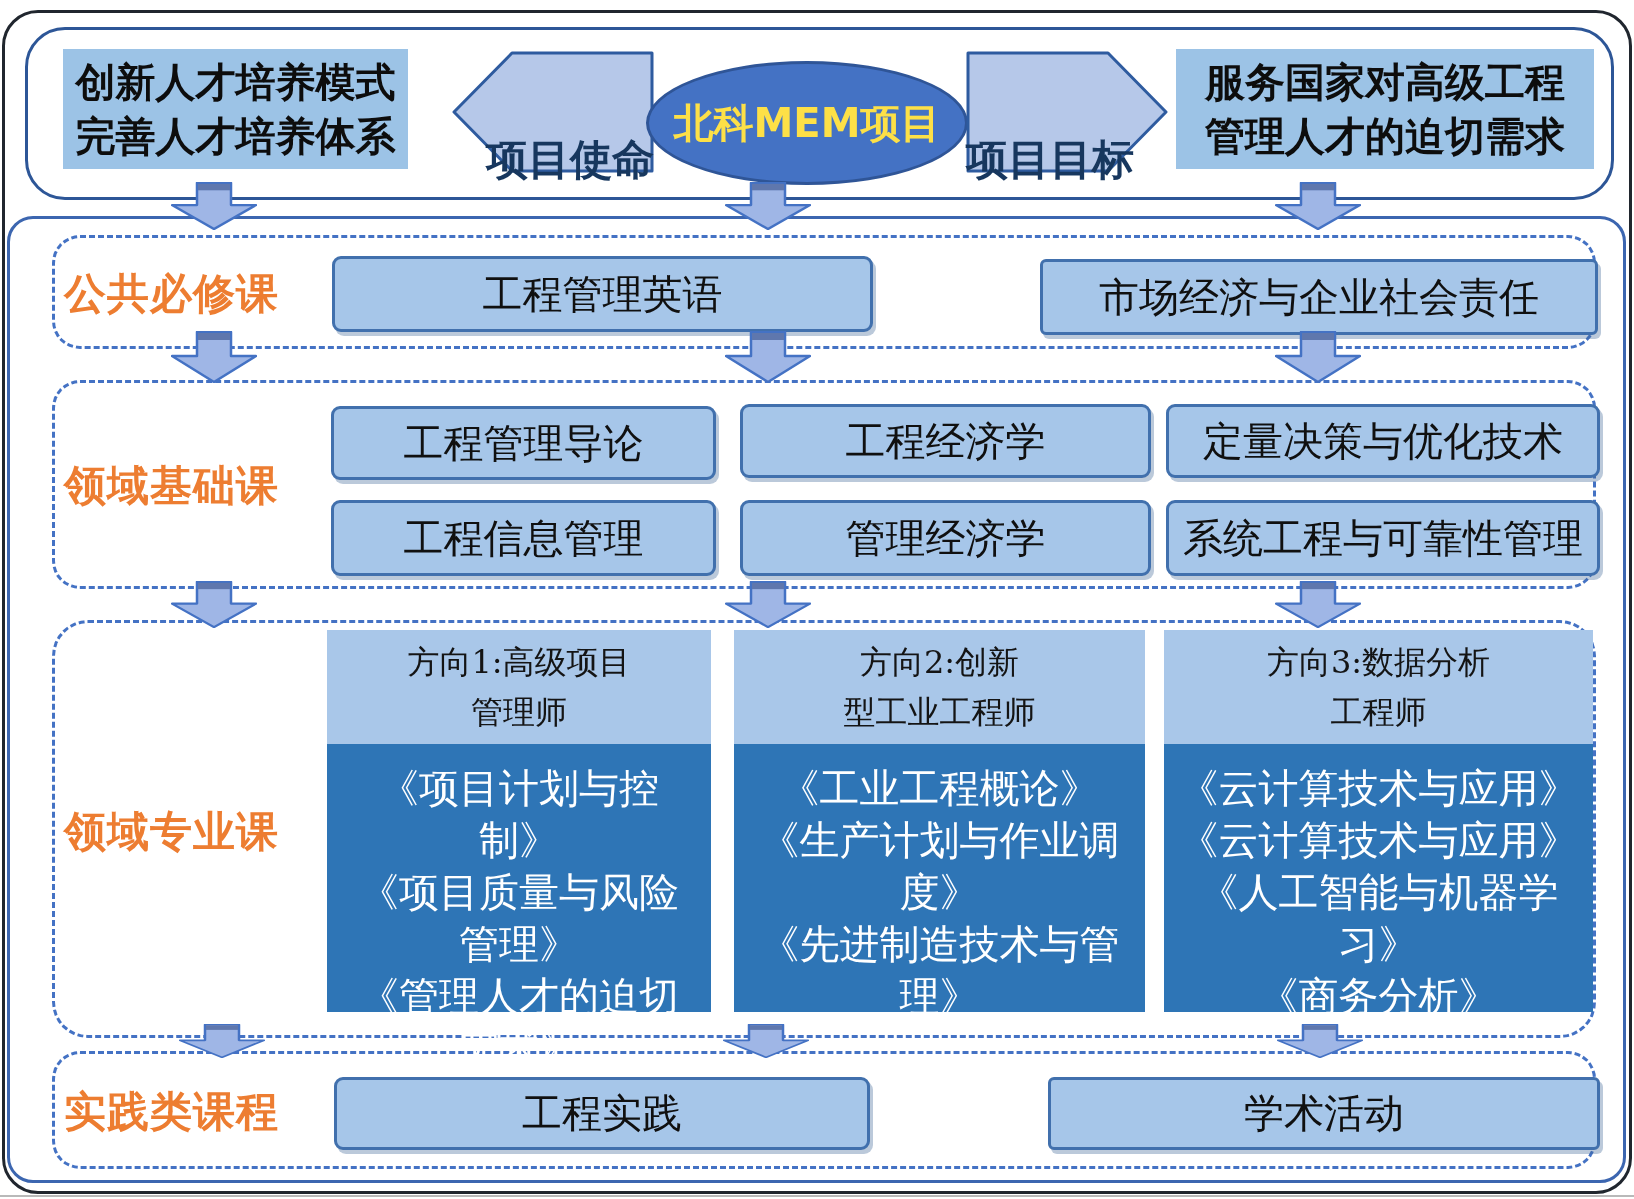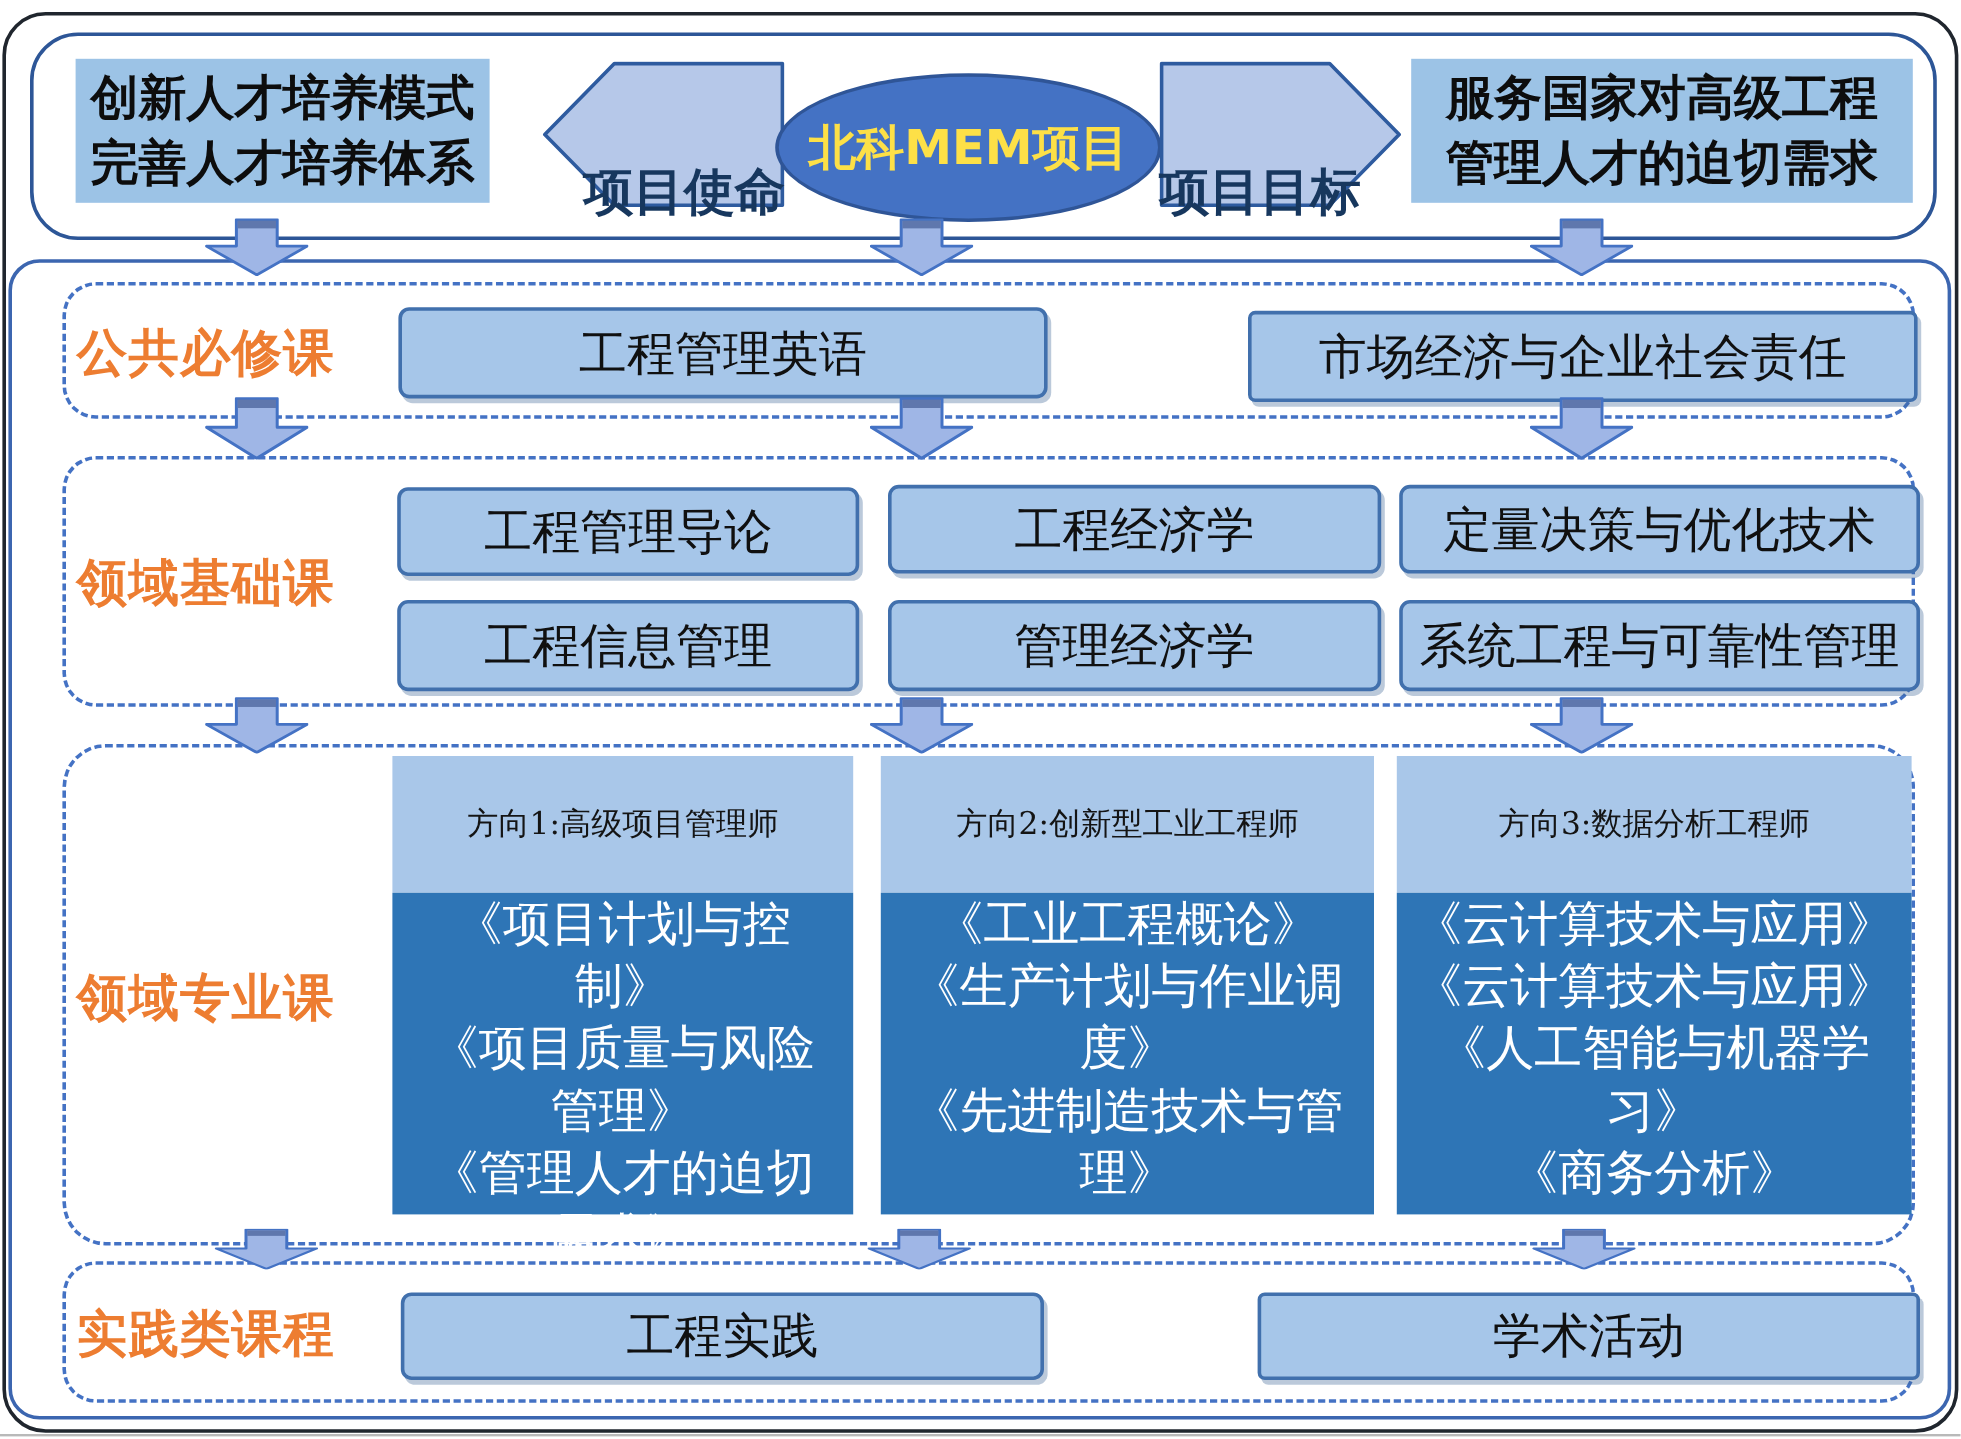--- a/index.html
+++ b/index.html
@@ -30,26 +30,26 @@
            display:flex;align-items:center;justify-content:center;color:#fde047;font-weight:bold;font-size:40px;}
   
   .slabel{position:absolute;color:#ed7d31;font-weight:bold;font-size:42px;letter-spacing:1px;}
   
   .cbox{position:absolute;background:#a6c6e9;border:3px solid #4170ad;border-radius:9px;
         box-shadow:3px 4px 0 rgba(60,100,150,.35);display:flex;align-items:center;justify-content:center;
         font-family:"DejaVu Serif","Liberation Serif",serif;font-size:40px;color:#101010;}
   .cbox.r14{border-radius:6px;}
   
   .track{position:absolute;top:630px;height:382px;}
-  .track-head{height:114px;background:#a9c7e9;display:flex;flex-direction:row;justify-content:center;
+  .track-head{height:114px;background:#a9c7e9;display:flex;flex-direction:column;justify-content:center;
               align-items:center;font-family:"DejaVu Serif","Liberation Serif",serif;
-              font-size:26px;line-height:50px;color:#141414;text-align:center;}
+              font-size:32px;line-height:50px;color:#141414;text-align:center;}
   .track-body{height:268px;background:#2e75b6;color:#fff;text-align:center;
               font-family:"DejaVu Serif","Liberation Serif",serif;font-size:40px;line-height:52px;
-              padding:0 14px;box-sizing:border-box;}
+              padding:18px 14px;box-sizing:border-box;}
   
   .darrow{position:absolute;width:86px;}
   .darrow polygon{fill:#9fb6e6;stroke:#4472c4;stroke-width:2.5;stroke-linejoin:round;}
   .darrow rect{fill:#5f77ad;}
 </style>
 </head>
 <body>
 
 <div class="canvas">
 

